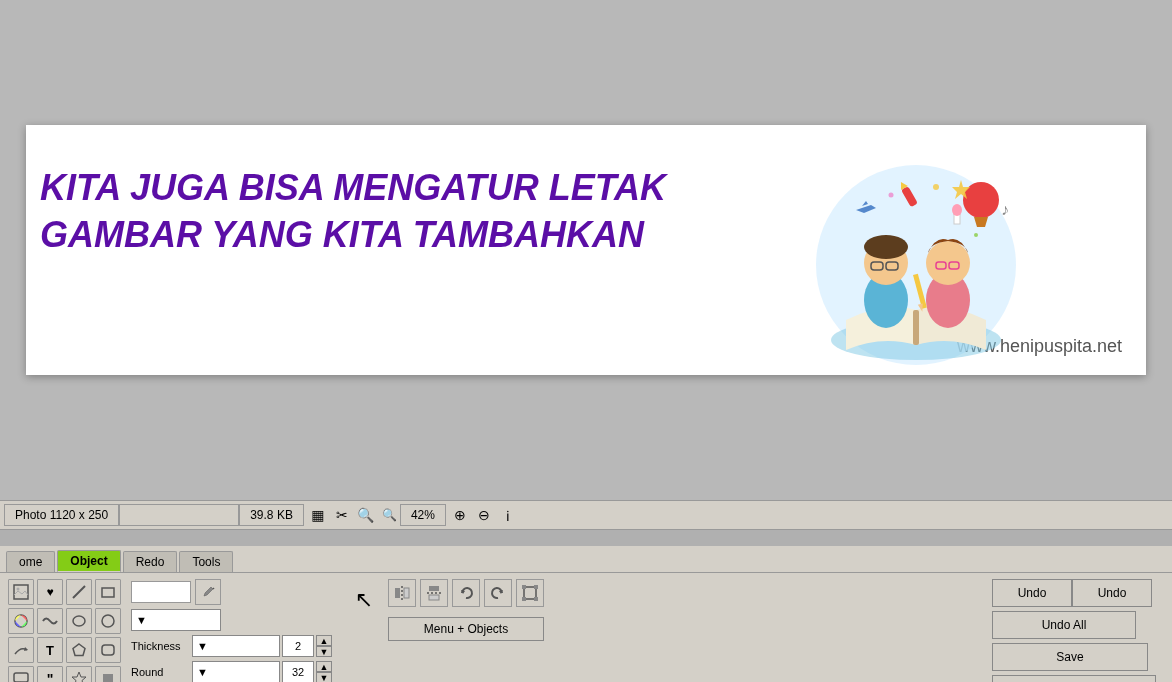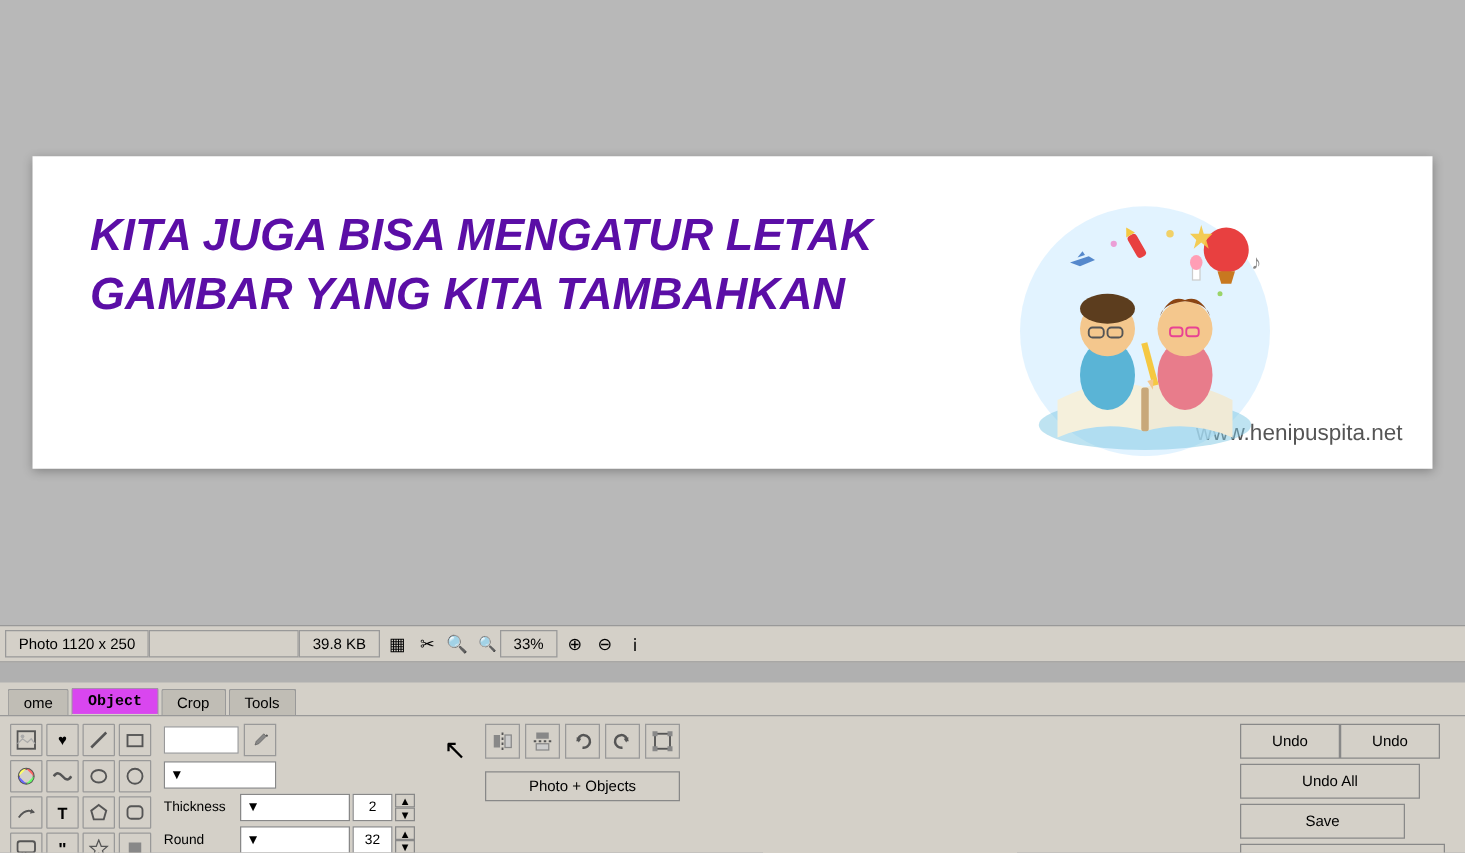--- a/index.html
+++ b/index.html
@@ -20,21 +20,21 @@
       width: 1120px;
       height: 250px;
       background: #ffffff;
       position: relative;
       box-shadow: 0 2px 8px rgba(0,0,0,0.3);
     }
 
     .canvas-text {
       position: absolute;
       top: 40px;
-      left: 46px;
+      left: 14px;
       font-size: 36px;
       font-weight: bold;
       color: #5b0ea6;
       line-height: 1.3;
       font-style: italic;
     }
 
     .canvas-watermark {
       position: absolute;
       bottom: 18px;
@@ -118,25 +118,24 @@
       padding: 3px 12px;
       font-size: 12px;
       border: 1px solid #999;
       border-bottom: none;
       background: #c0bdb5;
       cursor: pointer;
       border-radius: 2px 2px 0 0;
     }
 
     .tab.active {
-      background: #d946ef;
+      background: #84cc16;
       font-weight: bold;
       border-bottom: 1px solid #d4d0c8;
       z-index: 1;
-      font-family: Liberation Mono, monospace;
     }
 
     
     .main-toolbar {
       flex: 1;
       display: flex;
       align-items: flex-start;
       padding: 6px 8px;
       gap: 0;
       border-top: 1px solid #999;
@@ -358,34 +357,34 @@
 <div class="status-bar">
   <div class="status-segment">Photo 1120 x 250</div>
   <div class="status-segment" style="width:120px;"></div>
   <div class="status-segment">39.8 KB</div>
   <div class="status-icons">
     <span class="status-icon" title="Transparency">▦</span>
     <span class="status-icon">✂</span>
     <span class="status-icon">🔍</span>
     <span class="status-icon" style="font-size:12px;">🔍</span>
   </div>
-  <div class="status-segment">33%</div>
+  <div class="status-segment">42%</div>
   <div class="status-icons">
     <span class="status-icon">⊕</span>
     <span class="status-icon">⊖</span>
     <span class="status-icon">ℹ</span>
   </div>
 </div>
 
 <div class="toolbar-area">
 
   <div class="tabs-row">
     <div class="tab">ome</div>
     <div class="tab active">Object</div>
-    <div class="tab">Crop</div>
+    <div class="tab">Redo</div>
     <div class="tab">Tools</div>
   </div>
 
   <div class="main-toolbar">
 
     <div class="left-tools">
 
       <div class="tool-btn">
         <svg width="16" height="16" viewBox="0 0 16 16">
             <rect x="1" y="1" width="14" height="14" fill="none" stroke="#555" stroke-width="1.5"></rect>
@@ -559,27 +558,27 @@
         <div class="icon-btn" title="Transform">
           <svg width="18" height="18" viewBox="0 0 18 18">
               <rect x="3" y="3" width="12" height="12" fill="none" stroke="#555" stroke-width="1.5"></rect>
               <rect x="1" y="1" width="4" height="4" fill="#888"></rect>
               <rect x="13" y="1" width="4" height="4" fill="#888"></rect>
               <rect x="1" y="13" width="4" height="4" fill="#888"></rect>
               <rect x="13" y="13" width="4" height="4" fill="#888"></rect>
             </svg>
         </div>
       </div>
-      <button class="photo-objects-btn">Photo + Objects</button>
+      <button class="photo-objects-btn">Menu + Objects</button>
     </div>
 
     <div class="right-buttons">
       <div class="right-btn-row">
         <button class="action-btn">Undo</button>
         <button class="action-btn">Undo</button>
       </div>
       <button class="action-btn" style="width:144px;">Undo All</button>
-      <button class="action-btn" style="width:132px;">Save</button>
+      <button class="action-btn" style="width:156px;">Save</button>
       <button class="action-btn" style="width:164px;">Menu</button>
     </div>
 
   </div>
 </div>
 
 </body></html>

